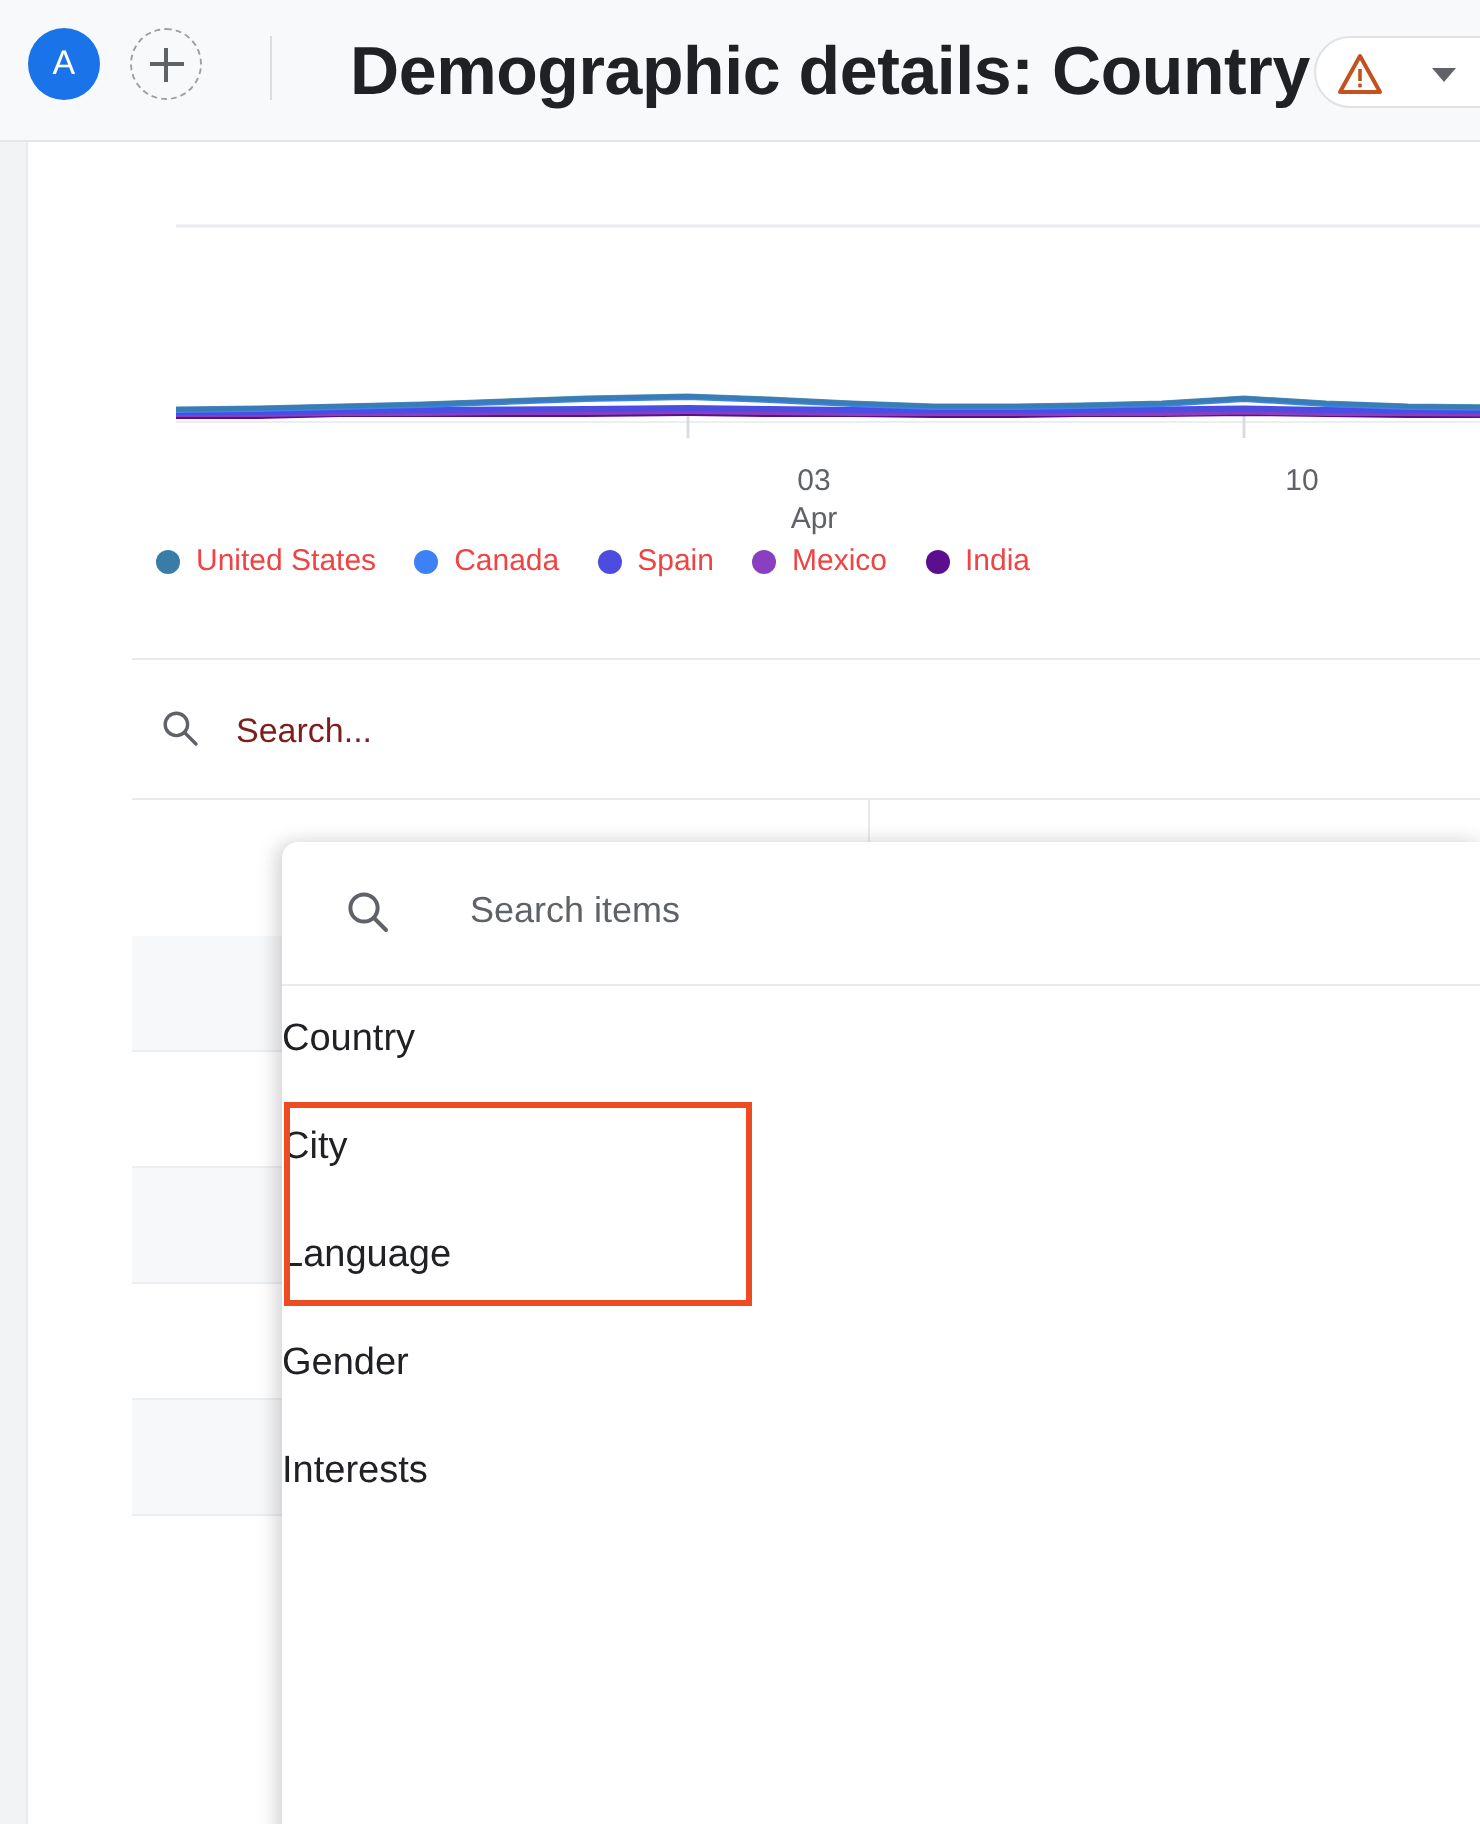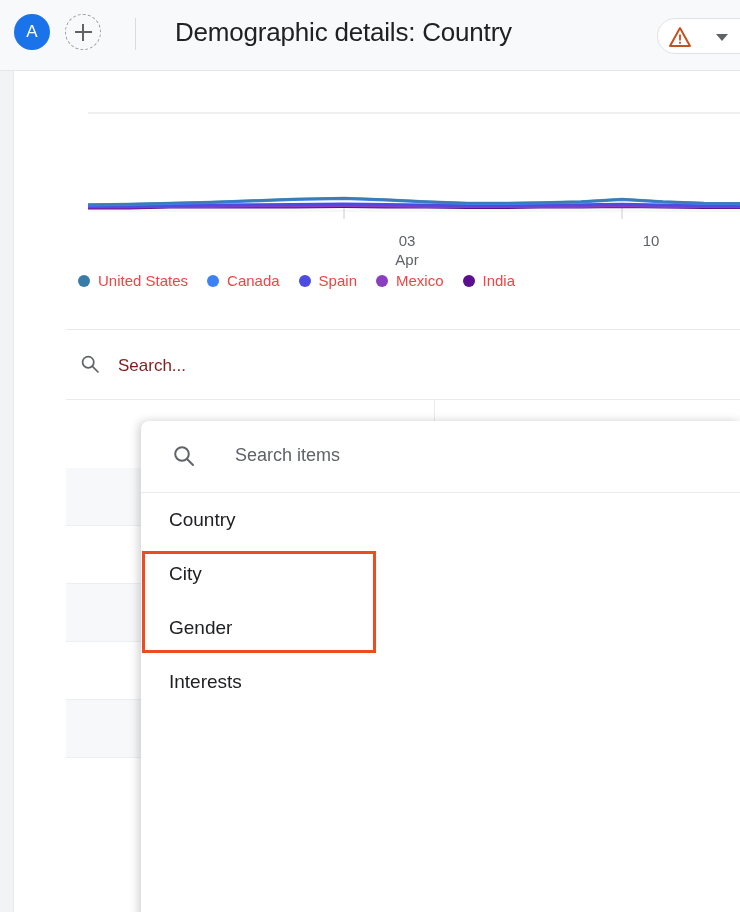--- a/index.html
+++ b/index.html
@@ -63,24 +63,25 @@
   }
   .divider-vert {
     position: absolute;
     left: 135px; top: 18px;
     width: 1px; height: 32px;
     background: #dadce0;
   }
   .page-title {
     position: absolute;
     left: 175px; top: 17px;
-    font-size: 26px;
+    font-size: 34px;
     color: #202124;
     white-space: nowrap;
     letter-spacing: -0.2px;
+    font-weight: bold;
   }
   .warn-pill {
     position: absolute;
     left: 657px; top: 18px;
     width: 110px; height: 36px;
     border: 1px solid #e0e2e4;
     border-radius: 18px;
     background: #ffffff;
     box-sizing: border-box;
   }
@@ -249,21 +250,20 @@
   }
   .dd-list {
     position: absolute;
     left: 0; top: 72px;
     width: 600px;
   }
   .dd-item {
     position: relative;
     height: 54px;
     line-height: 54px;
-    padding-left: 28px;
     font-size: 19px;
     color: #202124;
     box-sizing: border-box;
   }
 
   
   .hl-box {
     position: absolute;
     left: 142px; top: 551px;
     width: 234px; height: 102px;
@@ -390,20 +390,21 @@
         <circle cx="10" cy="10" r="6.8" fill="none" stroke="#5f6368" stroke-width="2"></circle>
         <line x1="15" y1="15" x2="21" y2="21" stroke="#5f6368" stroke-width="2" stroke-linecap="round"></line>
       </svg>
       <div class="dd-search-ph">Search items</div>
     </div>
     <div class="dd-sep"></div>
 
     <div class="dd-list">
       <div class="dd-item">Country</div>
       <div class="dd-item">City</div>
+      <div class="dd-item">Language</div>
       <div class="dd-item">Gender</div>
       <div class="dd-item">Interests</div>
     </div>
   </div>
 
   <div class="hl-box"></div>
 
 </div>
 
 </body></html>

